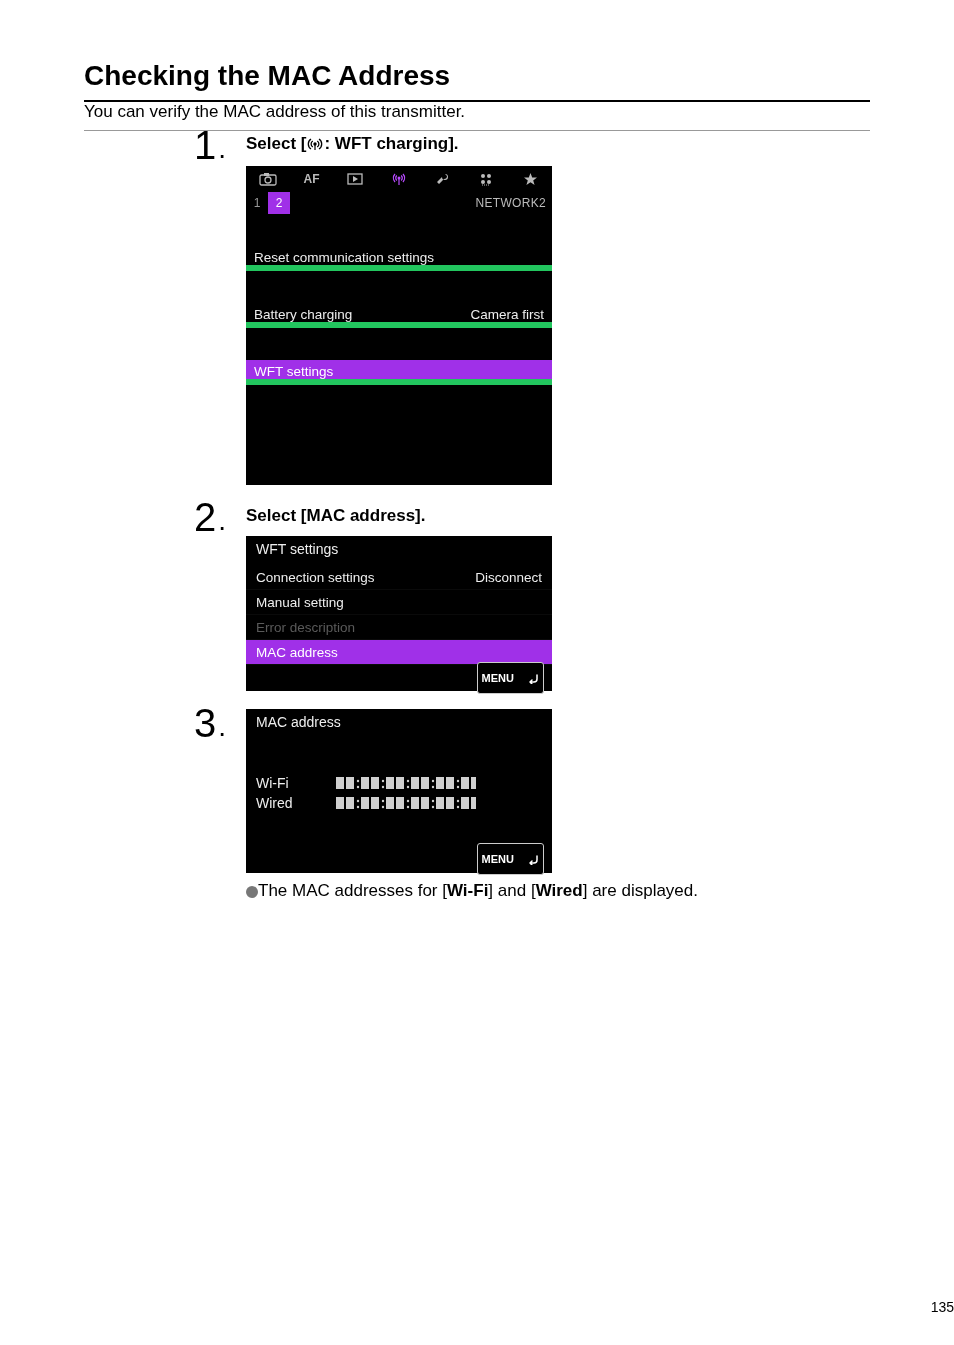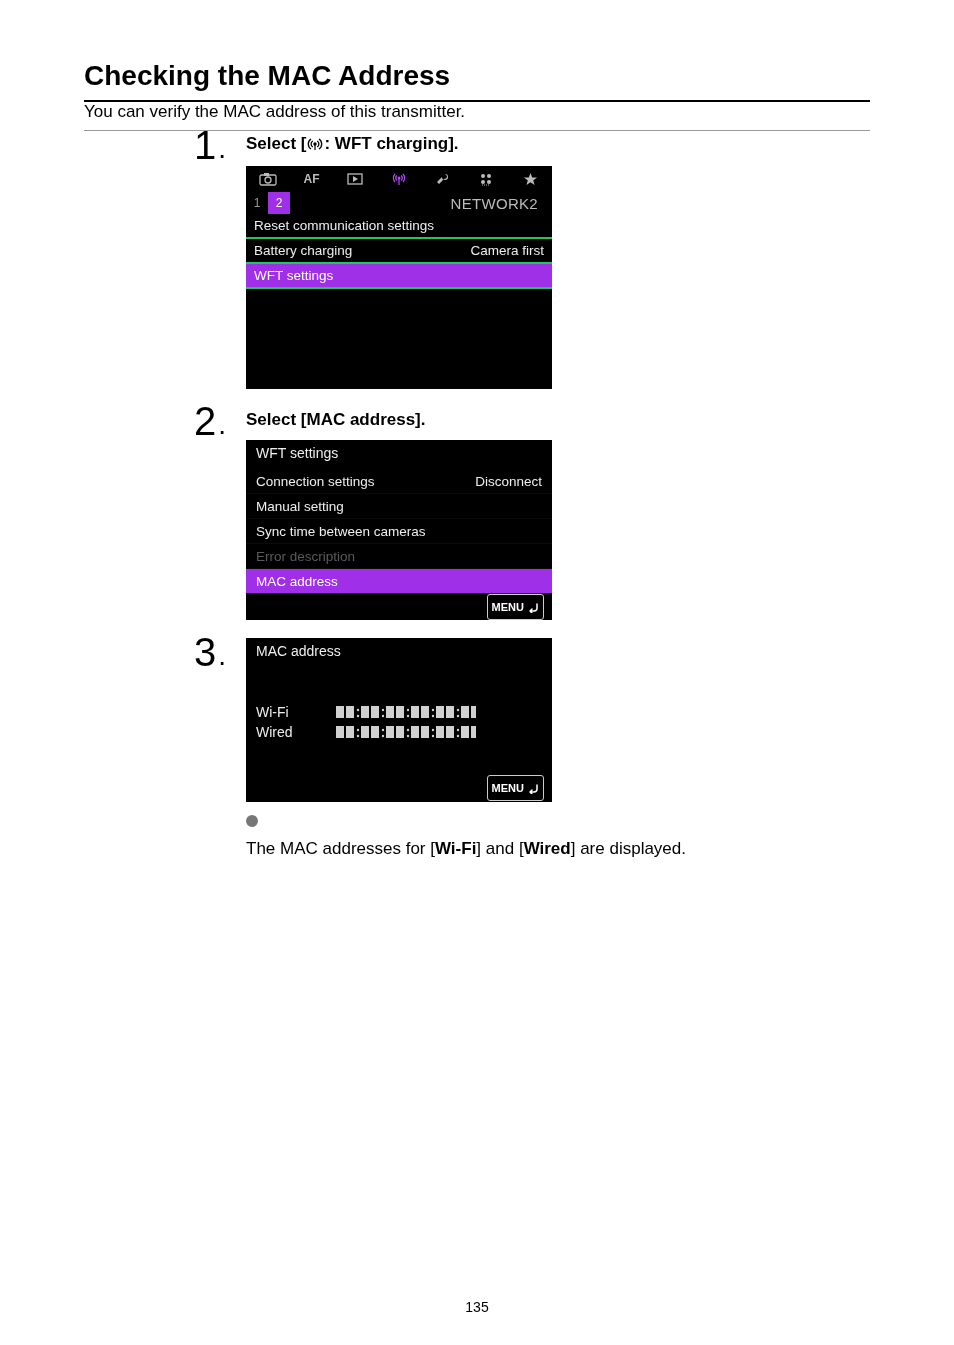--- a/index.html
+++ b/index.html
@@ -100,34 +100,35 @@
       justify-content: center;
       color: #999;
       font-size: 12px;
     }
     .s1-subtabs .num.sel {
       background: #a030e8;
       color: #fff;
     }
     .s1-subtabs .spacer { flex: 1; }
     .s1-subtabs .label {
-      font-size: 15px;
+      font-size: 12px;
       color: #bbb;
-      padding-right: 14px;
+      padding-right: 6px;
       letter-spacing: 0.3px;
     }
     .s1-list {
       padding: 0;
     }
     .s1-row {
       display: flex;
       padding: 4px 8px;
       height: 25px;
-      align-items: center;
-      border-bottom: 2px solid #22c55e;
+      align-items: flex-start;
+      border-bottom: 6px solid #22c55e;
+      margin-top: 32px;
     }
     .s1-row .l { flex: 1; color: #eee; }
     .s1-row .r { color: #eee; }
     .s1-row.selected {
       background: #a030e8;
       color: #fff;
     }
     .s1-row.selected .l, .s1-row.selected .r { color: #fff; }
     .s1-empty { height: 100px; }
     
@@ -160,22 +161,22 @@
       display: inline-flex;
       align-items: center;
       background: #000;
       border: 1px solid #ccc;
       border-radius: 3px;
       color: #fff;
       font-size: 11px;
       font-weight: bold;
       padding: 1px 3px 1px 4px;
       line-height: 1;
-      height: 26px;
-      gap: 2px;
+      height: 32px;
+      gap: 12px;
     }
     .menu-btn svg { flex-shrink: 0; }
     
     .s3-title {
       padding: 5px 10px;
       font-size: 14px;
     }
     .s3-body {
       padding: 12px 10px 8px 10px;
     }
@@ -195,37 +196,35 @@
       display: flex;
       justify-content: flex-end;
       align-items: center;
       padding-right: 8px;
     }
     
     .note {
       display: flex;
       font-size: 17px;
       margin-top: 6px;
-      gap: 12px;
-      flex-direction: column;
     }
     .bullet-dot {
       width: 12px;
       height: 12px;
       border-radius: 50%;
       background: #777;
       flex-shrink: 0;
       margin-top: 5px;
     }
     .page-num {
       position: absolute;
       bottom: 30px;
       left: 0;
       right: 0;
-      text-align: center;
+      text-align: right;
       font-size: 14px;
     }
     .icon-svg { display: block; }
   </style>
 </head>
 <body>
 
 <h1 class="page-title">Checking the MAC Address</h1>
 
 <p class="intro">You can verify the MAC address of this transmitter.</p>
@@ -329,23 +328,20 @@
       <div class="screenshot">
         <div class="s2-title">WFT settings</div>
         <div class="s2-gap"></div>
         <div class="s2-list">
           <div class="s-row">
             <span class="l">Connection settings</span>
             <span class="r">Disconnect</span>
           </div>
           <div class="s-row">
             <span class="l">Manual setting</span>
-          </div>
-          <div class="s-row">
-            <span class="l">Sync time between cameras</span>
           </div>
           <div class="s-row dim">
             <span class="l">Error description</span>
           </div>
           <div class="s-row sel">
             <span class="l">MAC address</span>
           </div>
         </div>
         <div class="s-footer">
           <span class="menu-btn">

